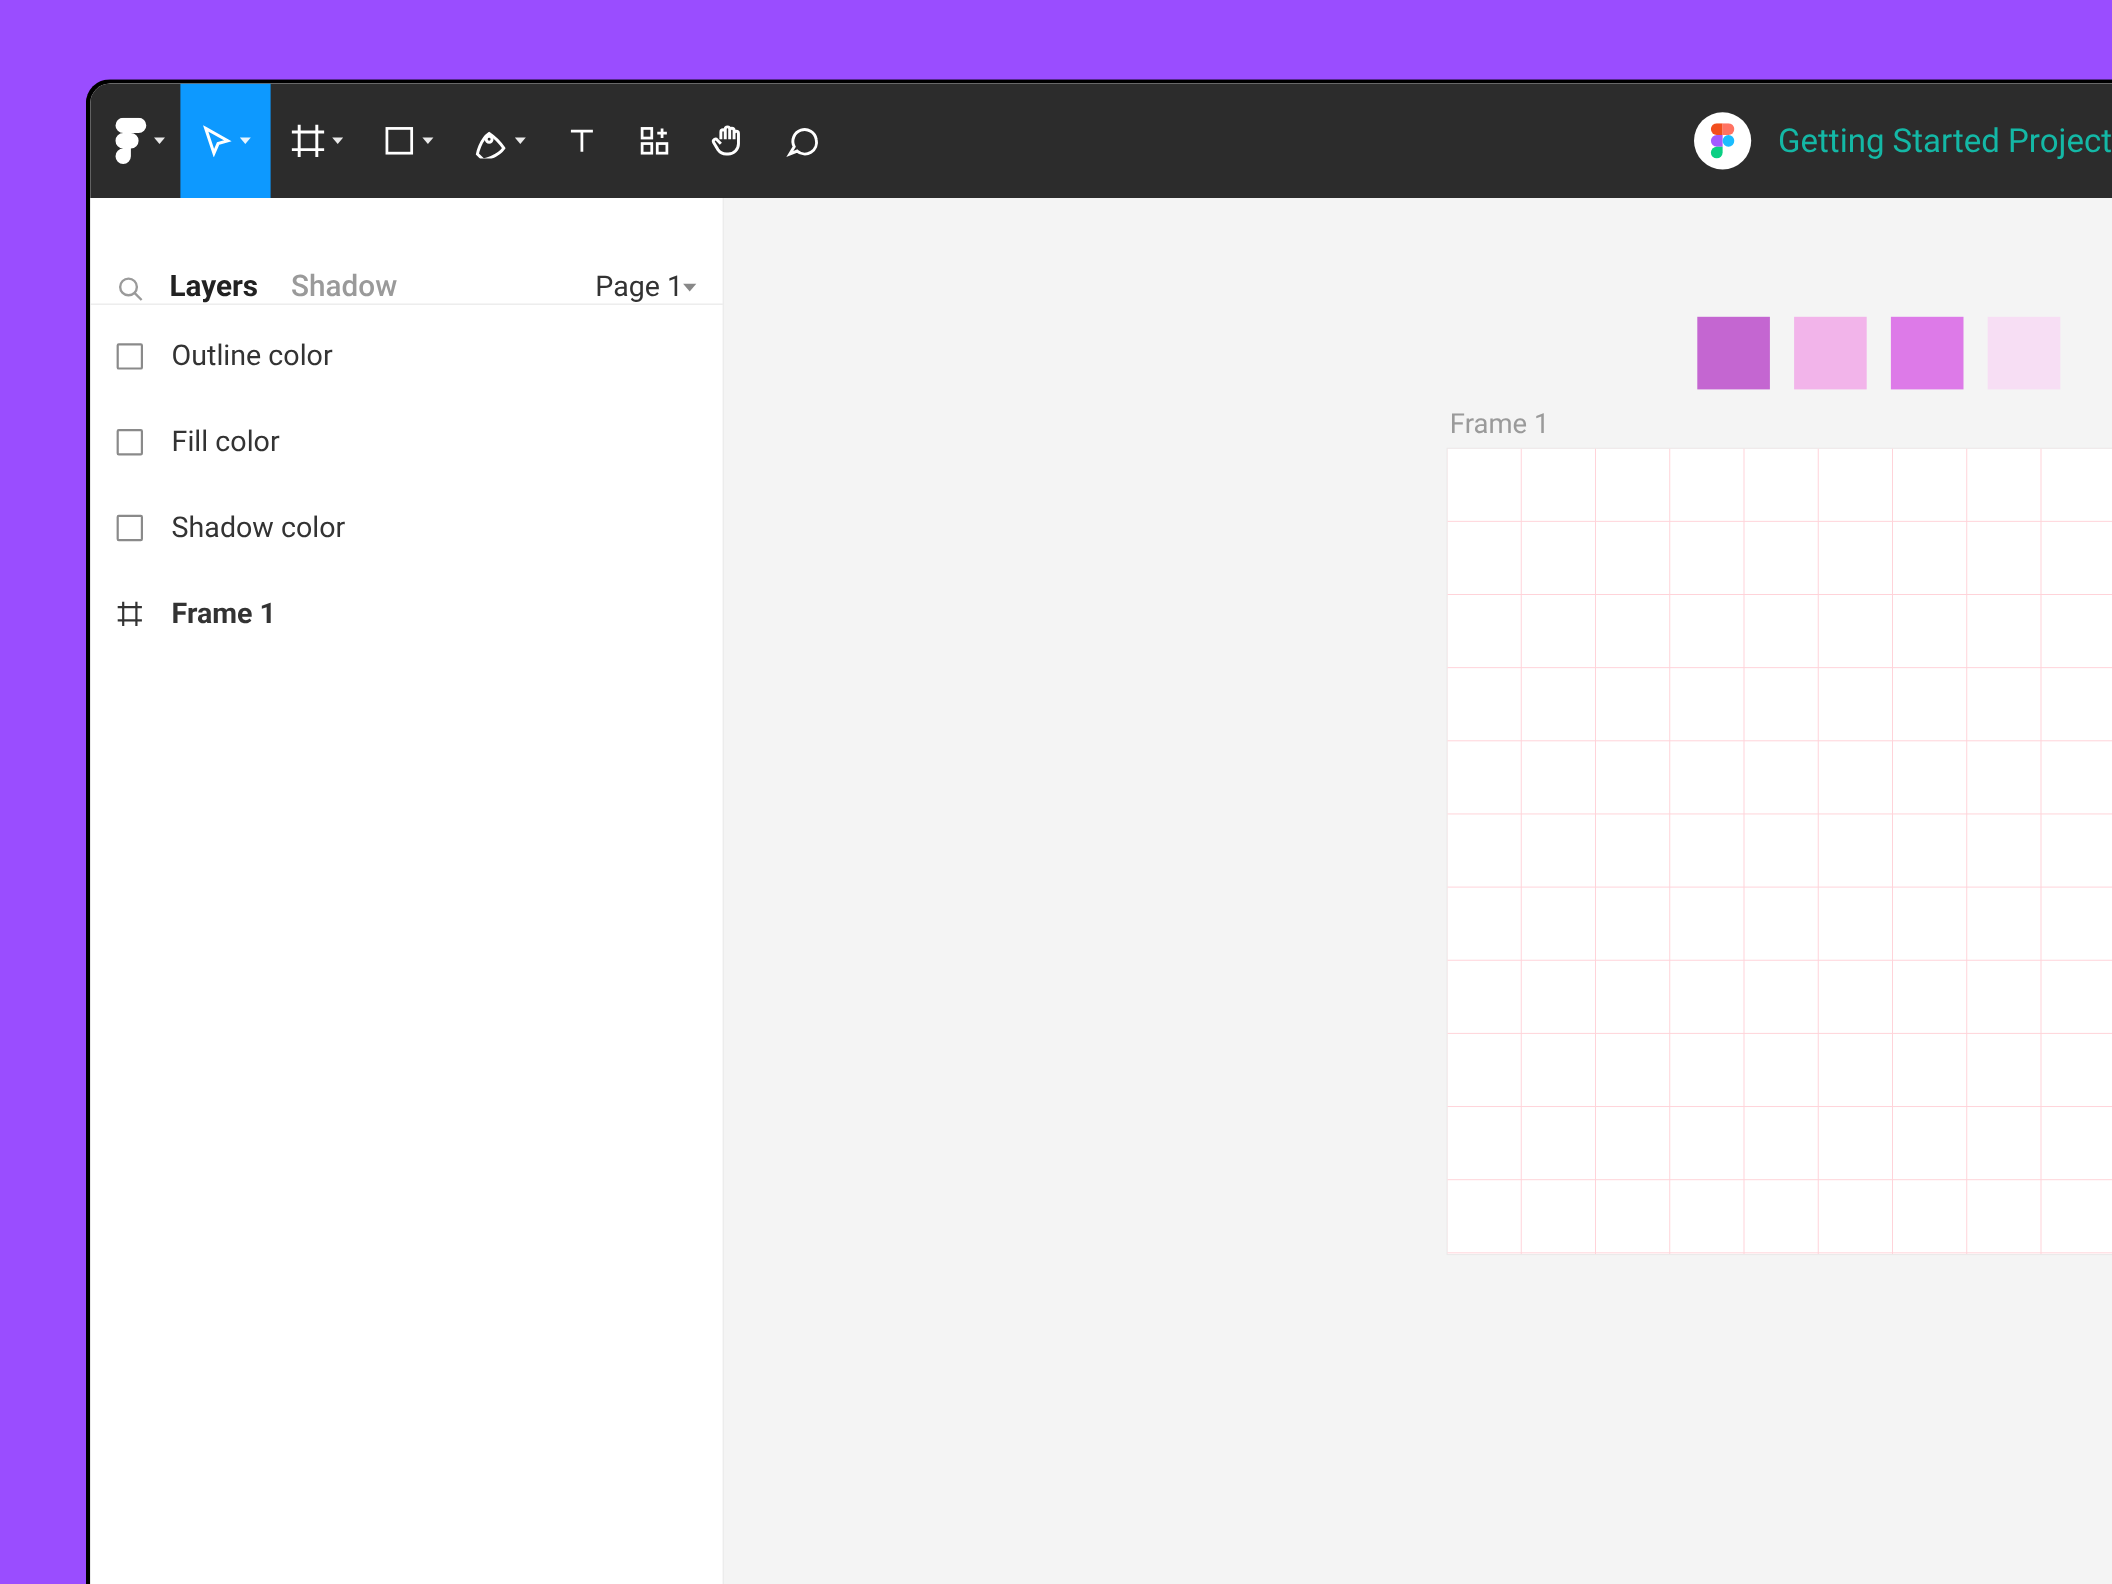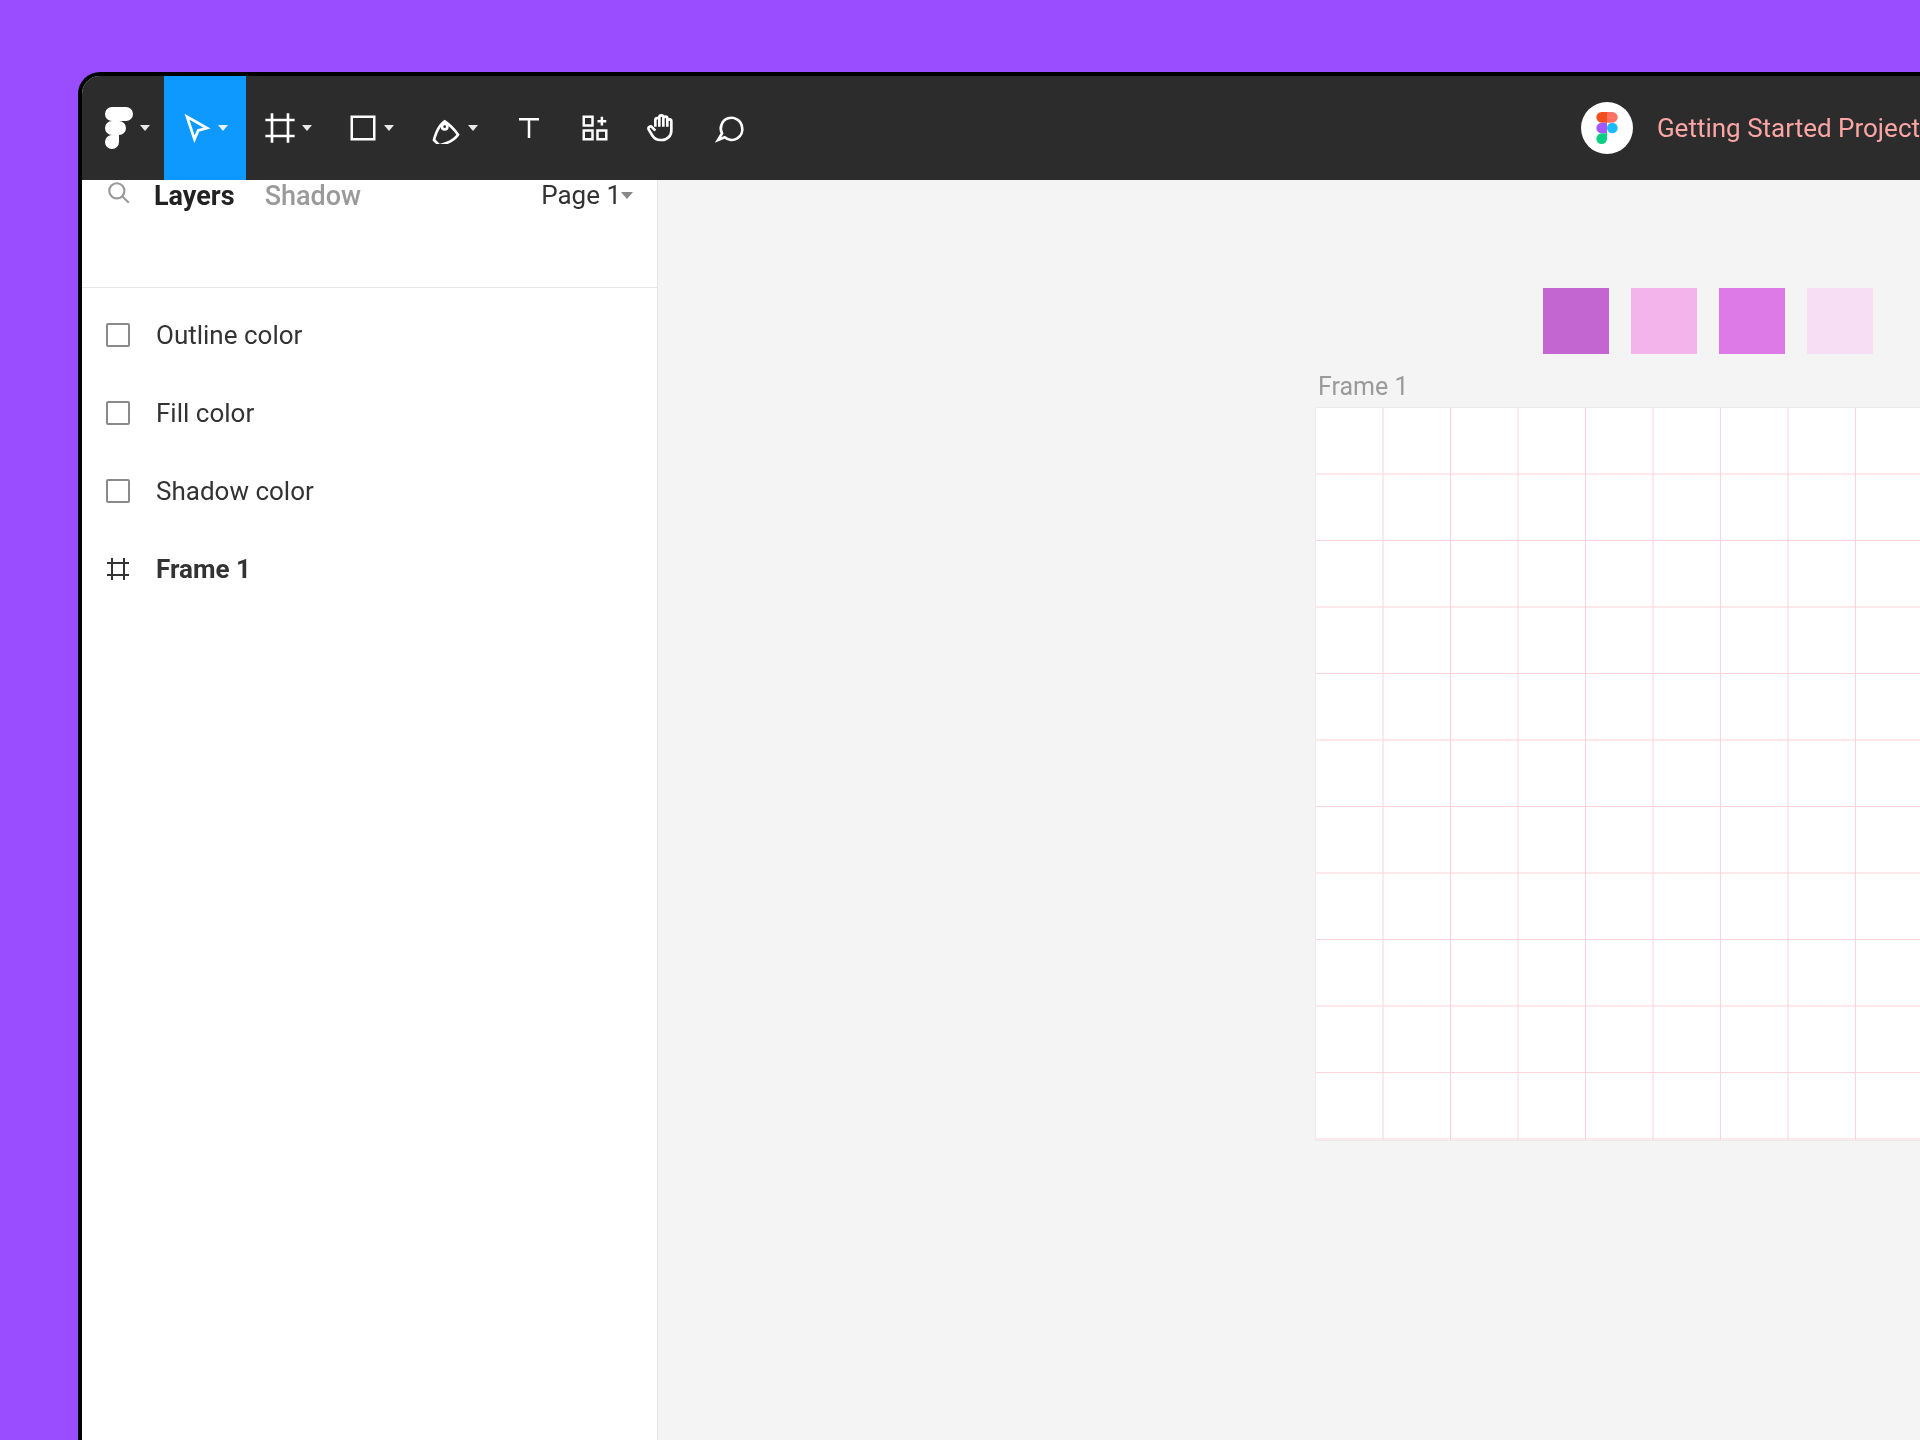--- a/index.html
+++ b/index.html
@@ -60,45 +60,45 @@
     align-items: center;
     gap: 24px;
     padding-right: 0;
   }
   .figma-badge {
     width: 52px; height: 52px; border-radius: 50%;
     background: #fff;
     display: flex; align-items: center; justify-content: center;
   }
   .project-title {
-    font-size: 26px;
-    color: #fca5a5;
+    font-size: 30px;
+    color: #14b8a6;
     font-weight: 400;
     white-space: nowrap;
   }
 
   
   .body-area {
     position: absolute;
     top: 104px; left: 0; right: 0; bottom: 0;
     display: flex;
   }
 
   
   .sidebar {
     width: 576px;
     background: #fff;
     border-right: 1px solid #e5e5e5;
     display: flex;
     flex-direction: column;
   }
   .side-head {
-    height: 108px;
-    display: flex;
-    align-items: flex-start;
+    height: 97px;
+    display: flex;
+    align-items: flex-end;
     padding: 0 24px 0 24px;
     border-bottom: 1px solid #e5e5e5;
   }
   .search-ic { width: 26px; height: 26px; stroke: #9a9a9a; fill: none; margin-right: 22px; }
   .tab {
     font-size: 27px;
     margin-right: 30px;
     cursor: pointer;
   }
   .tab.active { font-weight: 700; color: #222; }

